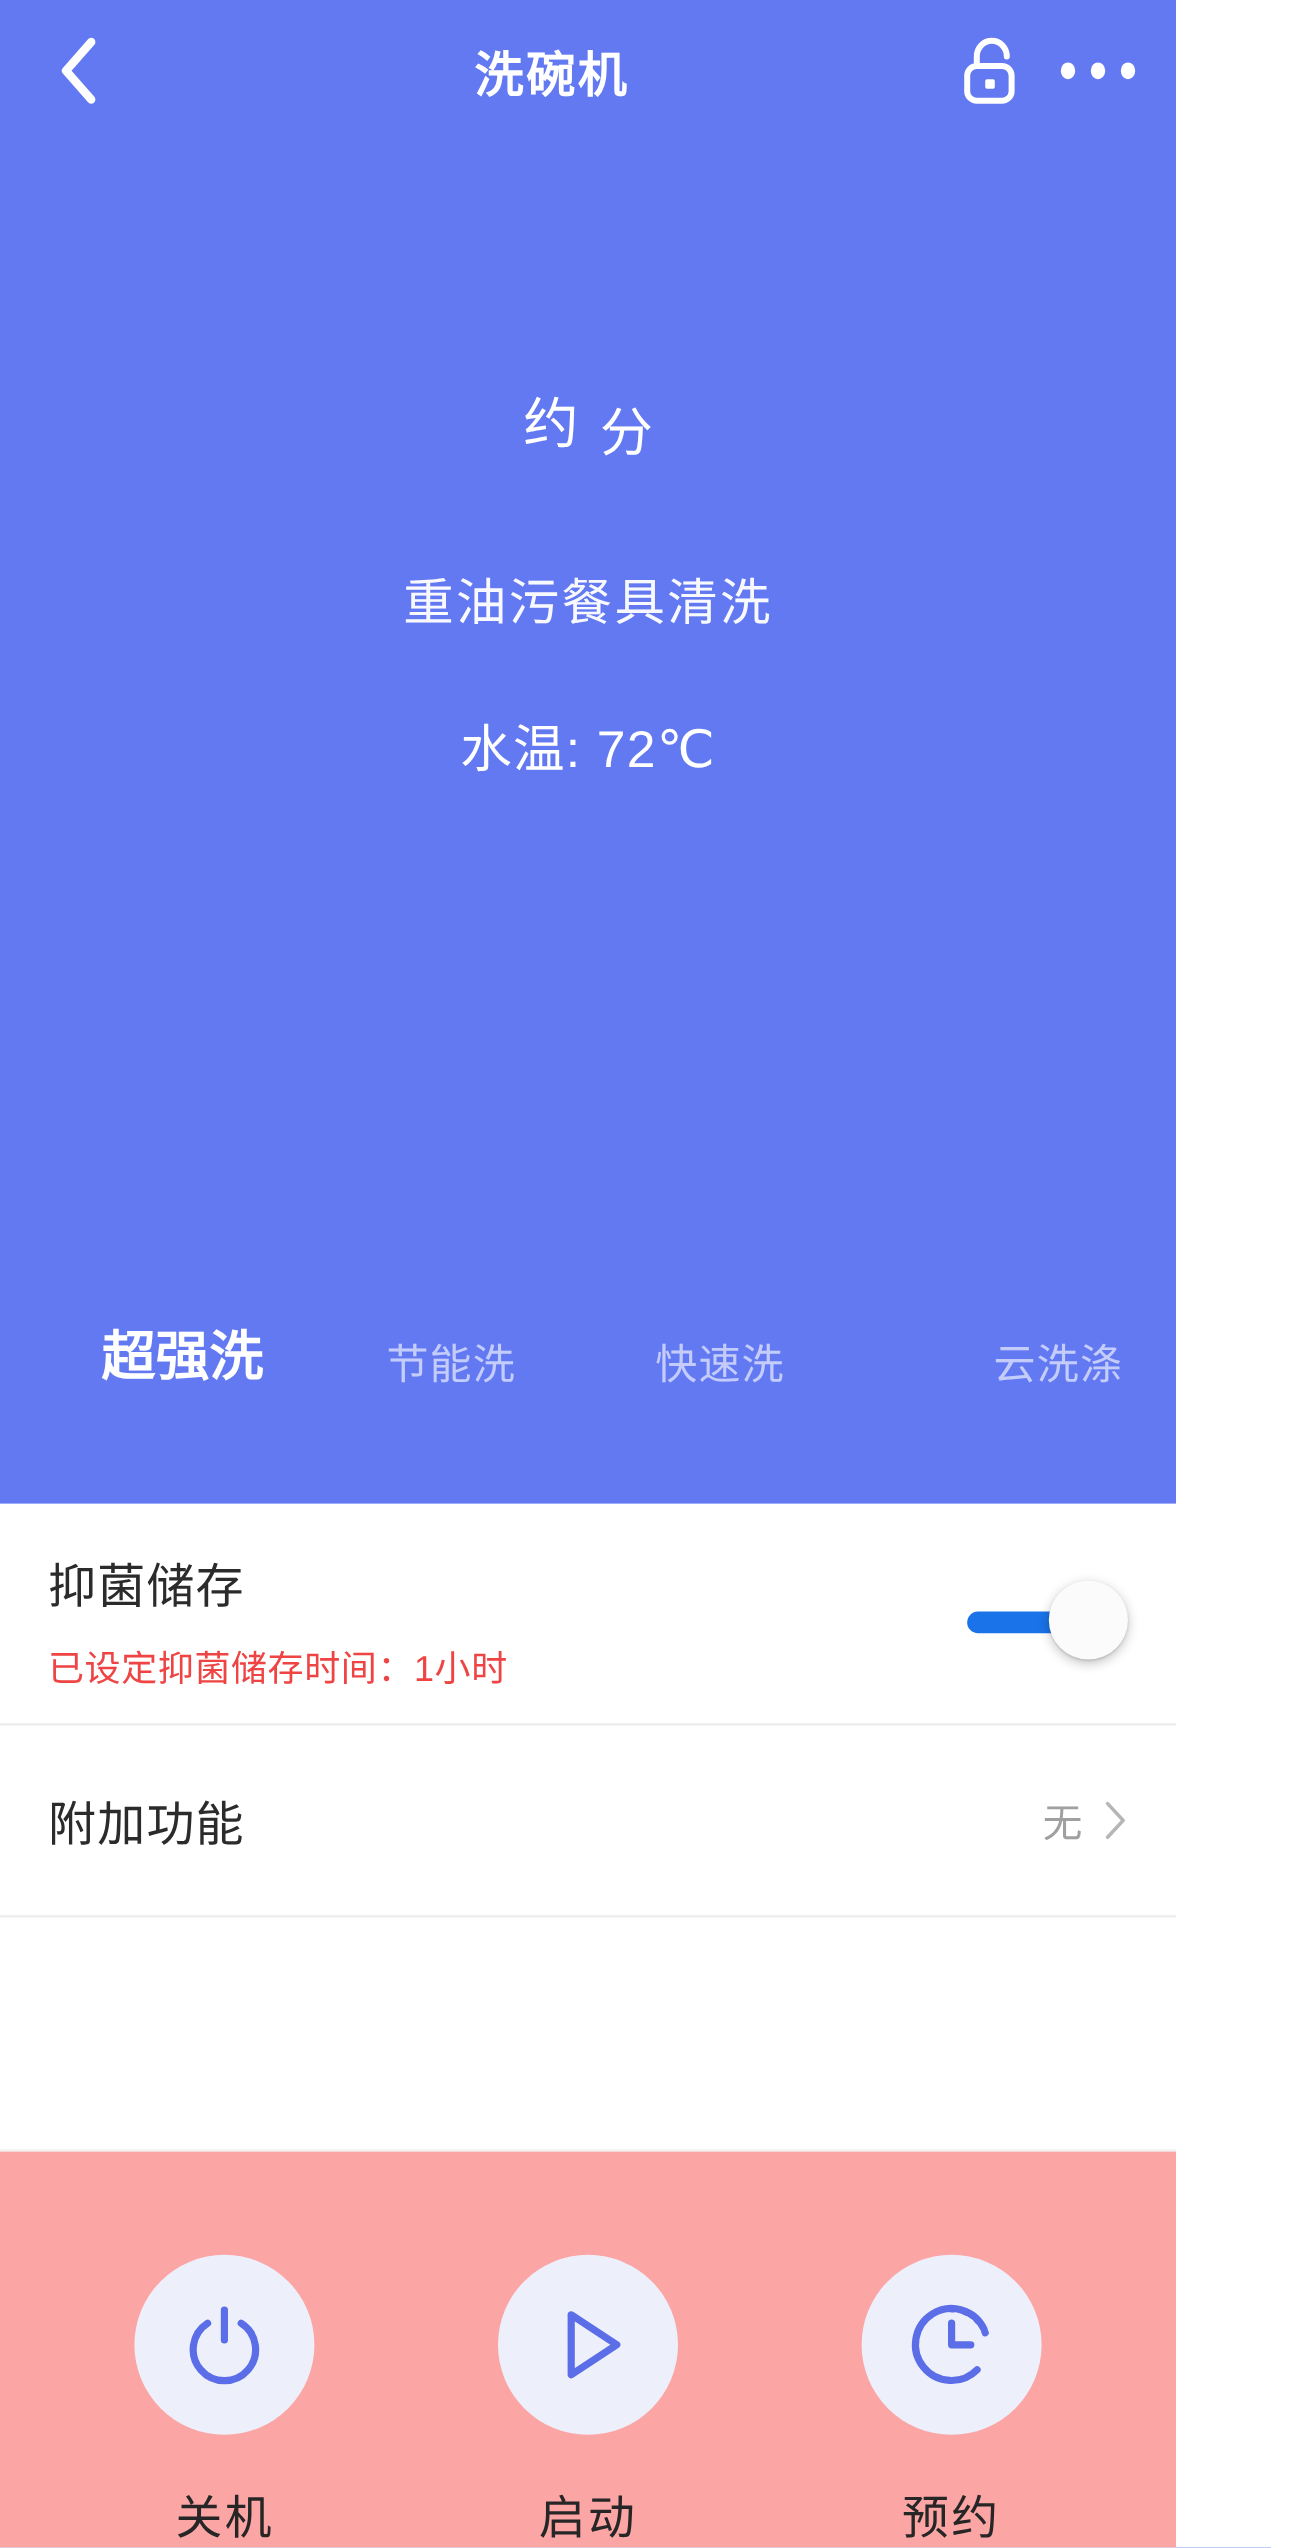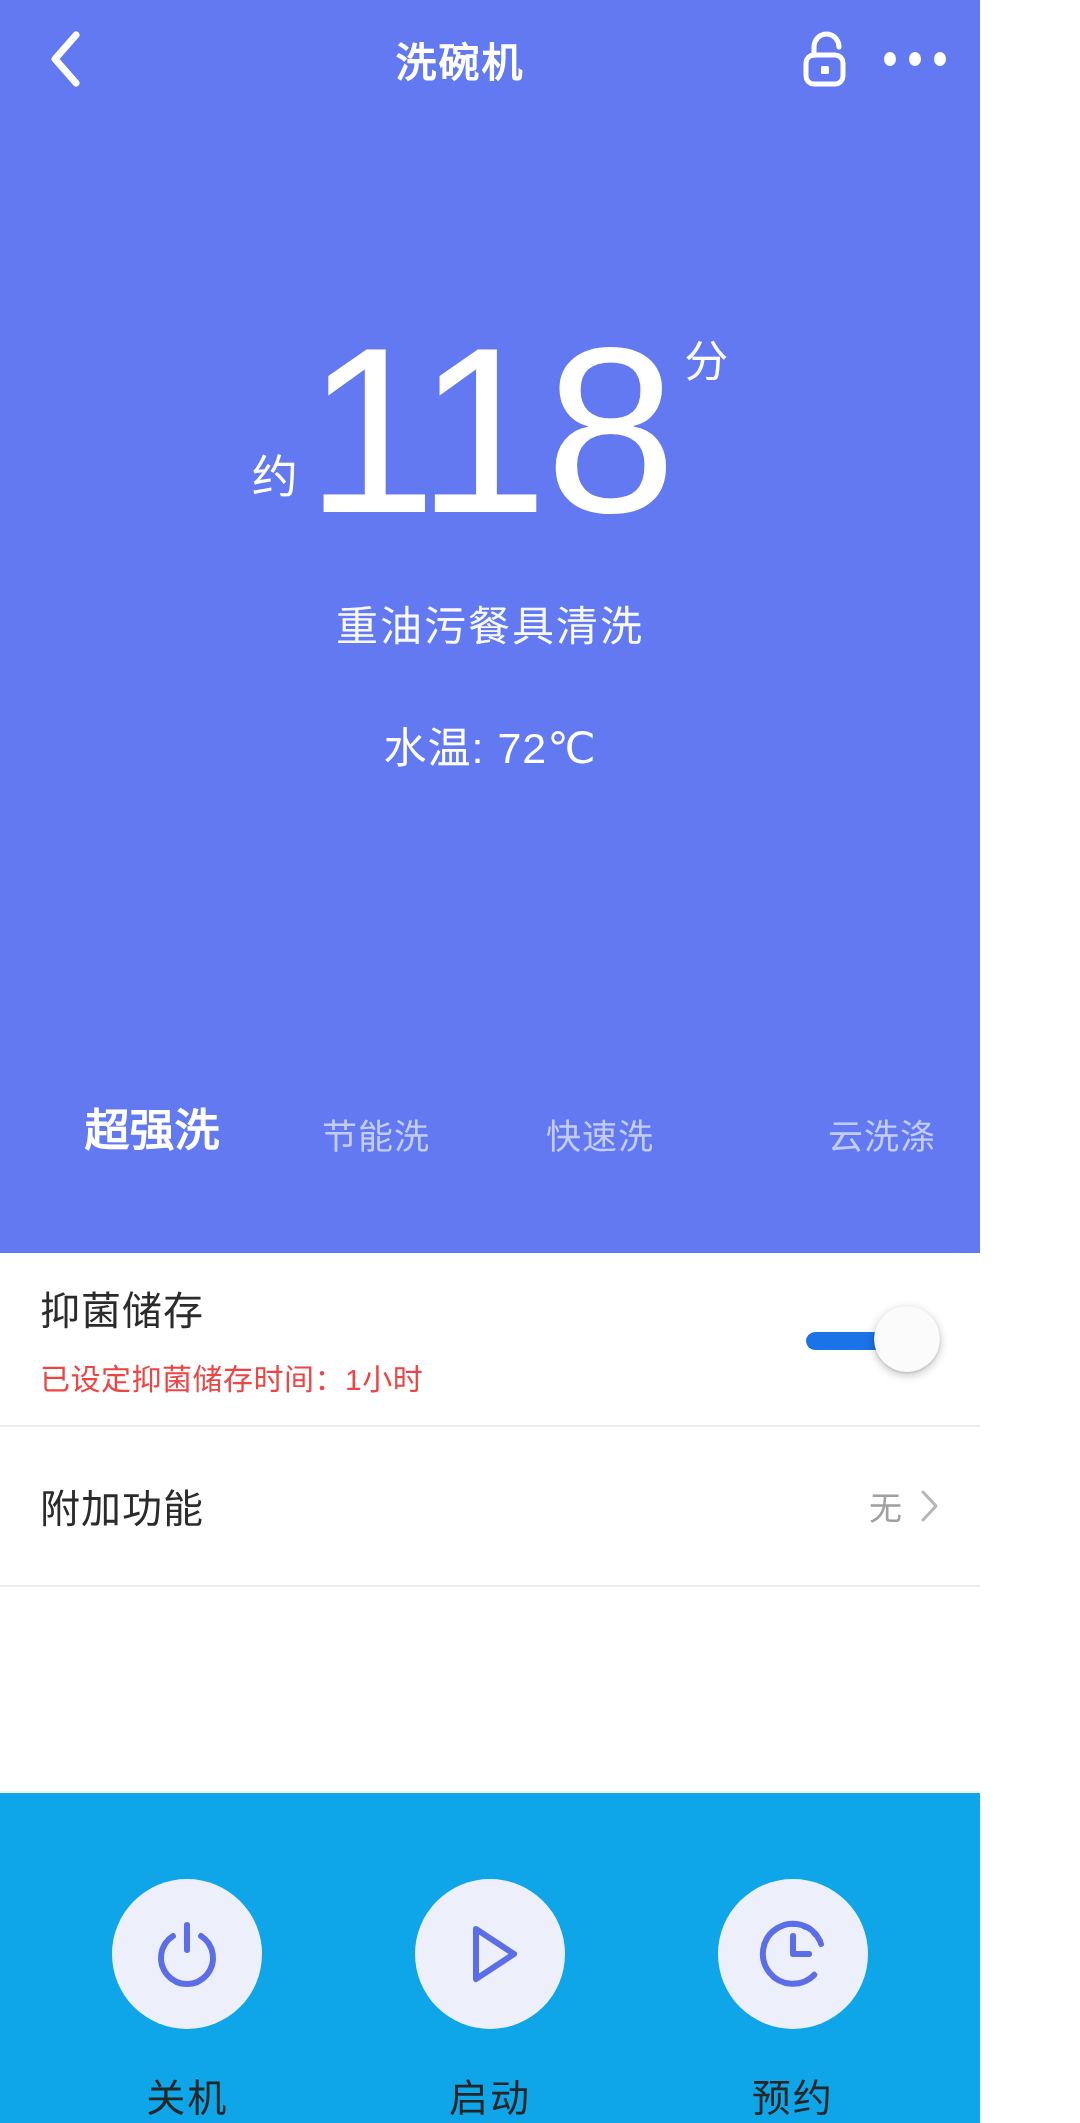--- a/index.html
+++ b/index.html
@@ -174,20 +174,21 @@
     color: #ffffff;
     font-size: 45px;
     font-weight: bold;
     letter-spacing: 0;
   }
 
   
   .settings {
     flex: 0 0 auto;
     background: #ffffff;
+    margin-top: 11px;
   }
   .srow {
     position: relative;
     box-sizing: border-box;
     padding: 0 40px 0 40px;
     display: flex;
     align-items: center;
     justify-content: space-between;
     cursor: pointer;
   }
@@ -252,21 +253,21 @@
   
   .spacer { flex: 1 1 auto; background: #ffffff; }
 
   .actions {
     flex: 0 0 auto;
     display: flex;
     align-items: flex-start;
     justify-content: space-around;
     padding: 86px 36px 0 36px;
     box-sizing: border-box;
-    background: #0ea5e9;
+    background: #fca5a5;
   }
   .action {
     display: flex;
     flex-direction: column;
     align-items: center;
     cursor: pointer;
     width: 230px;
   }
   .action-circle {
     width: 150px;
@@ -312,21 +313,20 @@
           <i></i>
           <i></i>
           <i></i>
         </div>
       </div>
     </div>
 
     <div class="readout">
       <div class="readout-line">
         <span class="readout-approx">约</span>
-        <span class="readout-value">118</span>
         <span class="readout-unit">分</span>
       </div>
       <div class="readout-program">重油污餐具清洗</div>
       <div class="readout-temp">水温: 72℃</div>
     </div>
 
     <div class="tabs">
       <div class="tab is-active">超强洗</div>
       <div class="tab">节能洗</div>
       <div class="tab">快速洗</div>

